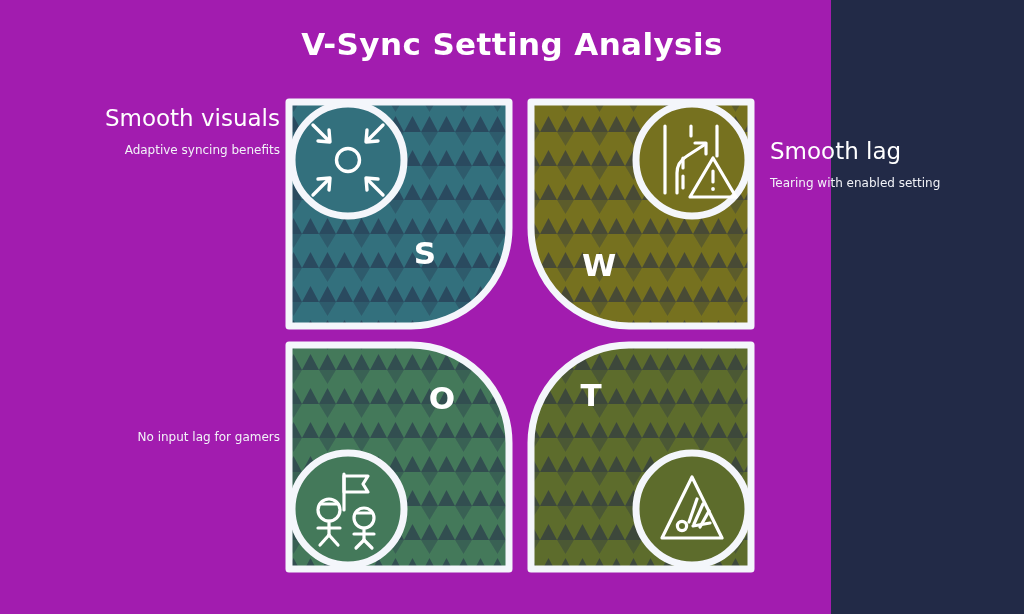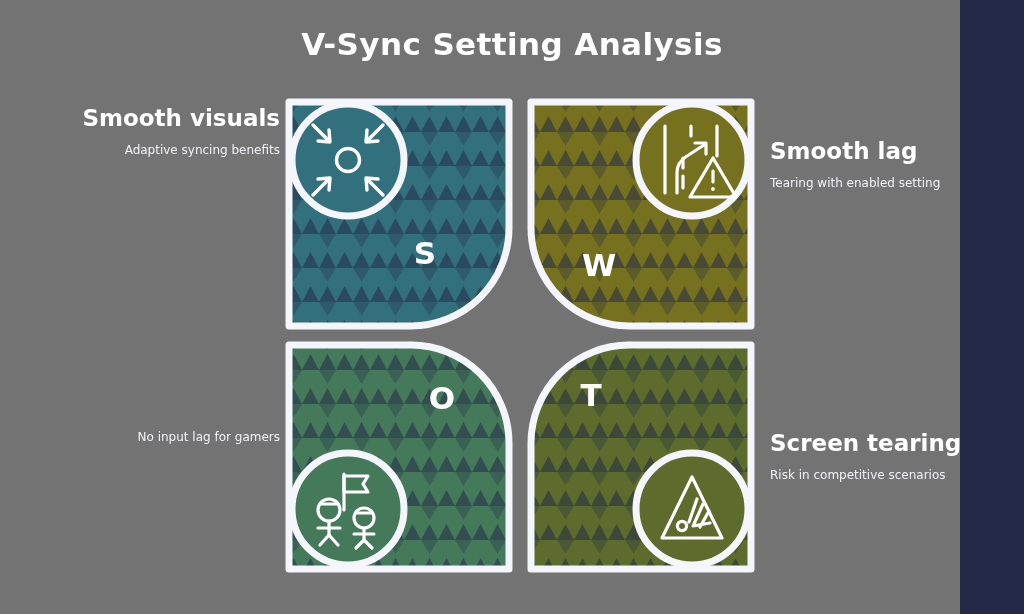--- a/index.html
+++ b/index.html
@@ -9,23 +9,23 @@
   }
   body {
     width: 1024px;
     height: 614px;
     overflow: hidden;
     font-family: "DejaVu Sans", sans-serif;
     position: relative;
   }
   #stage {
     position: relative;
-    width: 960px;
+    width: 831px;
     height: 614px;
-    background: #737373;
+    background: #a21caf;
   }
 
   
   #title {
     position: absolute;
     top: 26px;
     left: 0;
     width: 1024px;
     text-align: center;
     color: #ffffff;
@@ -36,21 +36,21 @@
   }
 
   
   .label-block {
     position: absolute;
     width: 220px;
     color: #ffffff;
   }
   .label-block .lb-title {
     font-size: 23px;
-    font-weight: bold;
+    font-weight: normal;
     line-height: 1.17;
     margin-bottom: 11px;
   }
   .label-block .lb-desc {
     font-size: 12px;
     font-weight: normal;
     line-height: 1.32;
     color: #f2f3f8;
   }
   .align-right { text-align: right; }
@@ -92,24 +92,20 @@
 
   <div class="label-block align-left" id="lbl-weaknesses">
     <div class="lb-title">Smooth lag</div>
     <div class="lb-desc">Tearing with enabled setting</div>
   </div>
 
   <div class="label-block align-right" id="lbl-opportunities">
     <div class="lb-desc">No input lag for gamers</div>
   </div>
 
-  <div class="label-block align-left" id="lbl-threats">
-    <div class="lb-title">Screen tearing</div>
-    <div class="lb-desc">Risk in competitive scenarios</div>
-  </div>
 
   <div id="swot">
     <svg width="470" height="475" viewBox="0 0 470 475" xmlns="http://www.w3.org/2000/svg">
       <defs>
 
         <pattern id="zigzag" width="34" height="34" patternUnits="userSpaceOnUse" patternTransform="rotate(0)">
           <path d="M0 34 L8.5 18 L17 34 L25.5 18 L34 34 Z" fill="#222a47" opacity="0.55"></path>
           <path d="M0 0 L8.5 14 L17 0" fill="#222a47" opacity="0.30"></path>
         </pattern>
 

